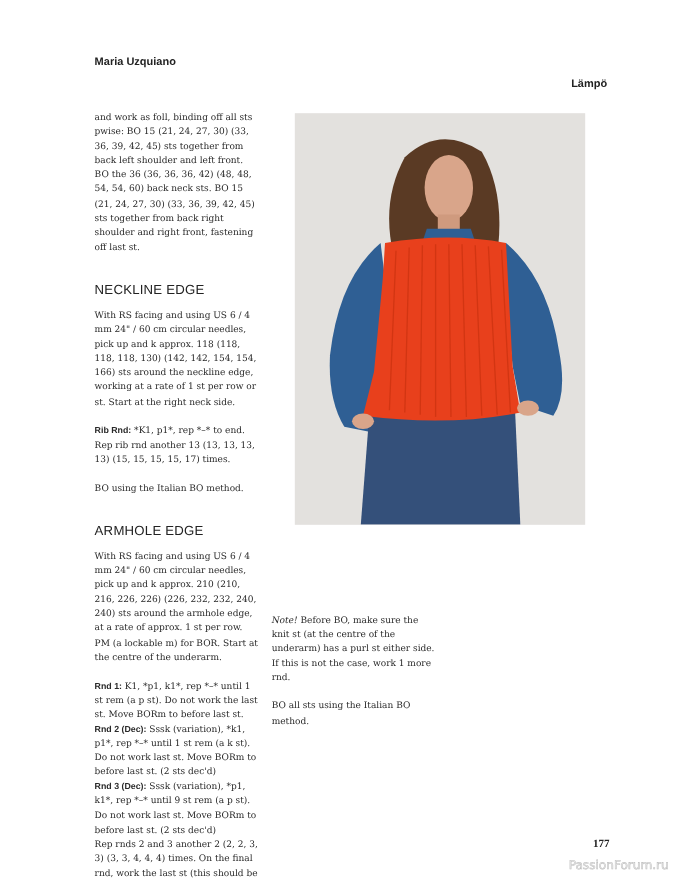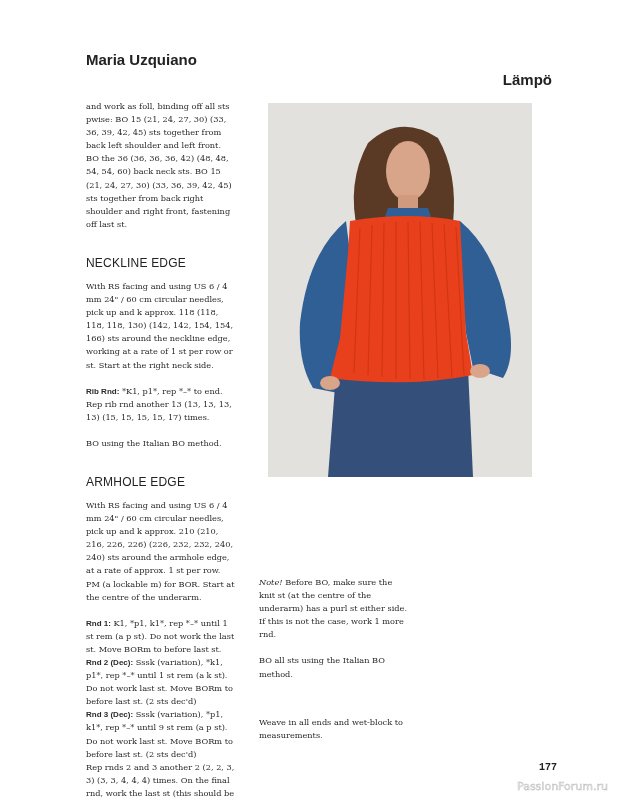--- a/index.html
+++ b/index.html
@@ -1,34 +1,34 @@
 <!DOCTYPE html>
 <html><head>
   <meta charset="utf-8">
   <style>
     html, body { margin: 0; padding: 0; }
     body {
       width: 622px; height: 800px; background: #ffffff; position: relative; overflow: hidden;
       color: #2b2b2b;
     }
     .header { position: absolute; top: 51px; left: 86px; right: 70px; height: 14px;
-      font-family: "Liberation Sans", sans-serif; font-size: 15px; font-weight: bold; color: #222; }
+      font-family: "Liberation Sans", sans-serif; font-size: 10px; font-weight: bold; color: #222; }
     .header .left { position: absolute; left: 0; top: 0; }
     .header .right { position: absolute; right: 0; top: 0; margin-top: 20px; }
     .col { position: absolute; font-family: "DejaVu Serif", serif; font-size: 8.2px; line-height: 13.1px; color: #2a2a2a; }
     .col1 { left: 86px; top: 100px; width: 150px; }
-    .col2 { left: 247px; top: 576px; width: 150px; margin-left: 12px; }
+    .col2 { left: 247px; top: 557px; width: 150px; }
     .p { margin: 0; }
     .gap { height: 13px; }
     .h { font-family: "Liberation Sans", sans-serif; font-size: 12px; letter-spacing: 0.2px; color: #222; margin: 0; line-height: 14px; }
     .lbl { font-family: "Liberation Sans", sans-serif; font-weight: bold; font-size: 8px; }
     em { font-style: italic; }
     .photo { position: absolute; left: 268px; top: 103px; width: 264px; height: 374px; background: #e3e1de; overflow: hidden; }
     .photo svg { display: block; }
-    .pagenum { position: absolute; left: 539px; top: 762px; font-family: Liberation Mono, monospace; font-size: 10px; font-weight: bold; color: #222; }
+    .pagenum { position: absolute; left: 539px; top: 762px; font-family: Liberation Serif, serif; font-size: 10px; font-weight: bold; color: #222; }
     .watermark { position: absolute; left: 517px; top: 780px; font-family: "DejaVu Sans", sans-serif; font-size: 11px; color: #f2f2f2; -webkit-text-stroke: 0.5px #bdbdbd; }
   </style>
 </head>
 <body>
 
 <div class="header">
   <span class="left">Maria Uzquiano</span>
   <span class="right">Lämpö</span>
 </div>
 
@@ -88,17 +88,16 @@
     <ellipse cx="212" cy="268" rx="10" ry="7" fill="#d9a58a"></ellipse>
   </svg>
 </div>
 
 <div class="col col2">
   <p class="p"><em>Note!</em><span> Before BO, make sure the knit st (at the centre of the underarm) has a purl st either side. If this is not the case, work 1 more rnd.</span></p>
   <div class="gap"></div>
   <p class="p">BO all sts using the Italian BO method.</p>
   <div class="gap" style="height:25px"></div>
   <div class="gap" style="height:10px"></div>
-  <p class="p">Weave in all ends and wet-block to measurements.</p>
 </div>
 
 <div class="pagenum">177</div>
 <div class="watermark">PassionForum.ru</div>
 
 </body></html>

